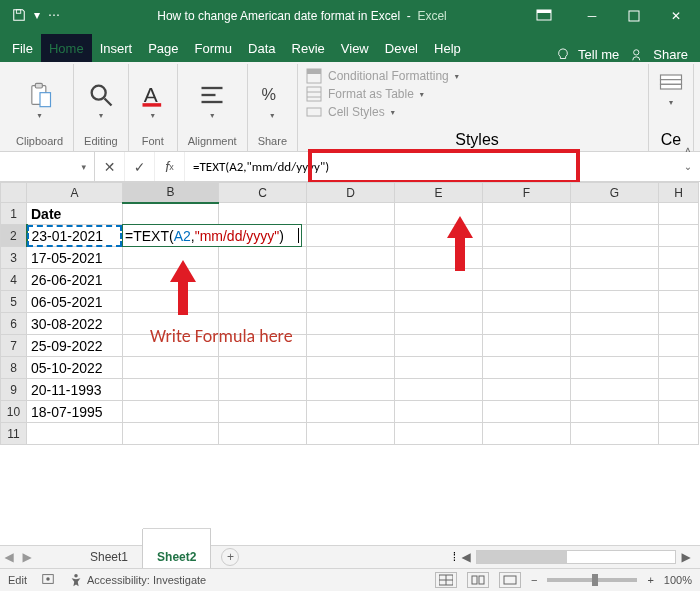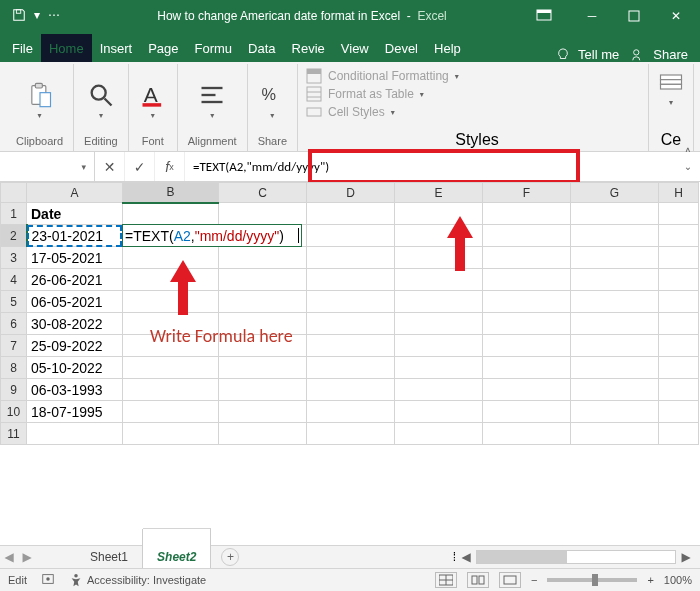--- a/index.html
+++ b/index.html
@@ -69,21 +69,21 @@
 .cell-a2-marquee { position: absolute; left: 27px; top: 43px; width: 95px; height: 22px; border: 2px dashed #0070c0; pointer-events: none; }
 
 
 .arrow { position: absolute; pointer-events: none; }
 .annotation-text { position: absolute; color: #c0392b; font-size: 18px; font-family: Calibri, sans-serif; line-height: 1.3; pointer-events: none; }
 
 
 .sheettabs { position: absolute; bottom: 23px; left: 0; right: 0; height: 23px; background: #f3f3f3; border-top: 1px solid #d4d4d4; display: flex; align-items: center; font-size: 12px; }
 .sheettabs .navbtn { width: 18px; text-align: center; color: #999; cursor: pointer; }
 .sheettabs .stab { padding: 21px 14px; cursor: pointer; color: #444; border-right: 1px solid #ccc; }
-.sheettabs .stab.active { background: #fff; color: #217346; font-weight: bold; border-top: 1px solid #d4d4d4; border-bottom: 2px solid #a3a3a3; font-style: italic; }
+.sheettabs .stab.active { background: #fff; color: #217346; font-weight: bold; border-top: 1px solid #d4d4d4; border-bottom: 2px solid #a3a3a3; }
 .sheettabs .addbtn { width: 28px; text-align: center; cursor: pointer; color: #666; border: 1px solid #ccc; border-radius: 50%; margin-left: 10px; width: 18px; height: 18px; line-height: 16px; }
 .sheettabs .hscroll { margin-left: auto; display: flex; align-items: center; gap: 2px; padding-right: 6px; }
 .sheettabs .hscroll .bar { width: 200px; height: 14px; border: 1px solid #ccc; background: #fff; position: relative; }
 .sheettabs .hscroll .thumb { position: absolute; left: 0; top: 0; bottom: 0; width: 90px; background: #cdcdcd; }
 .sheettabs .hscroll .arr { width: 16px; text-align: center; cursor: pointer; color: #666; }
 
 
 .statusbar { position: absolute; bottom: 0; left: 0; right: 0; height: 23px; background: #f3f3f3; border-top: 1px solid #d4d4d4; display: flex; align-items: center; font-size: 11px; color: #505050; padding: 0 8px; gap: 14px; }
 .statusbar .right { margin-left: auto; display: flex; align-items: center; gap: 10px; }
 .statusbar .viewbtn { width: 22px; height: 16px; border: 1px solid #bbb; cursor: pointer; display: flex; align-items: center; justify-content: center; }
@@ -371,21 +371,21 @@
           <td class="cell"></td>
           <td class="cell"></td>
           <td class="cell"></td>
           <td class="cell"></td>
           <td class="cell"></td>
           <td class="cell"></td>
           <td class="cell"></td>
         </tr>
     <tr>
           <th class="rowhead">9</th>
-          <td class="cell">06-03-1993</td>
+          <td class="cell">20-11-1993</td>
           <td class="cell"></td>
           <td class="cell"></td>
           <td class="cell"></td>
           <td class="cell"></td>
           <td class="cell"></td>
           <td class="cell"></td>
           <td class="cell"></td>
         </tr>
     <tr>
           <th class="rowhead">10</th>

